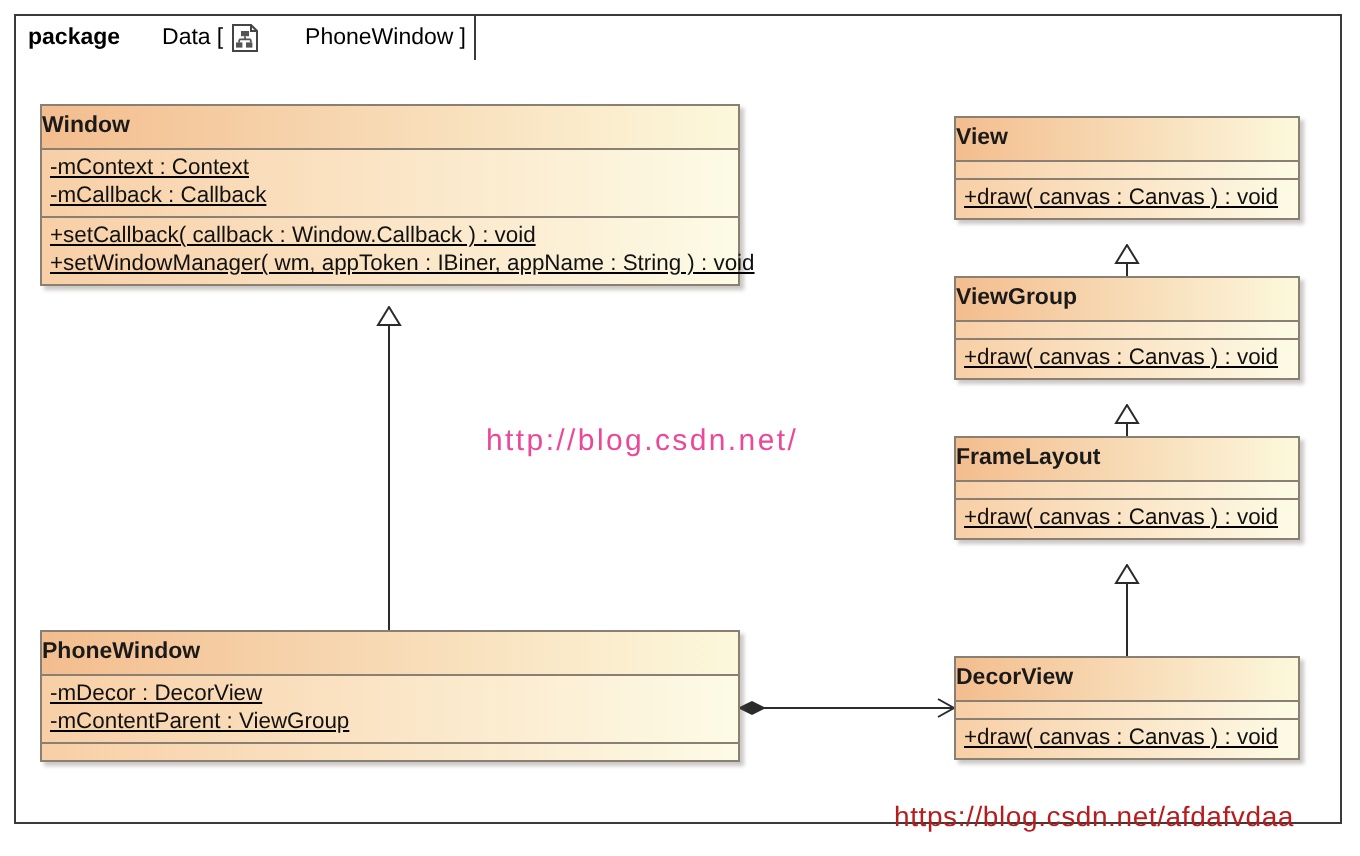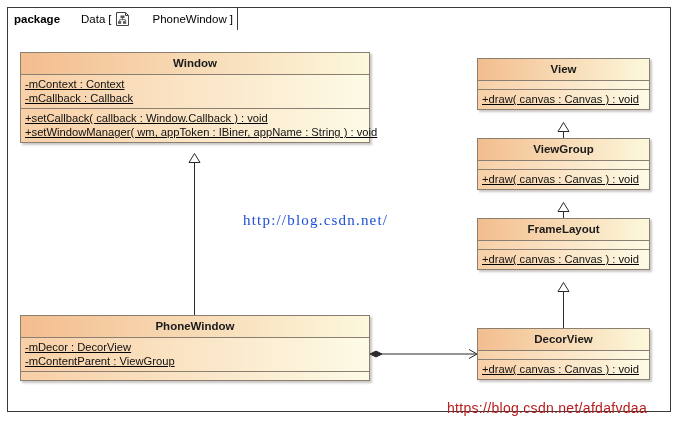--- a/index.html
+++ b/index.html
@@ -19,40 +19,40 @@
   .pkg-kw{font-weight:bold;font-size:11.5px;color:#000;}
   .pkg-name{font-size:11.5px;color:#000;margin-left:21px;}
   .pkg-br{font-size:11.5px;color:#000;margin-left:3px;}
   .pkg-icon{width:13px;height:14px;margin:0 3px 0 4px;display:block;}
 
   
   .cls{position:absolute;box-sizing:border-box;
        border:1px solid #8a7f73;
        box-shadow:2px 2px 2px rgba(90,80,70,0.32);
        background:linear-gradient(to right,#f6c79a 0%,#fbf6d8 100%);}
-  .cls-title{height:21px;line-height:21px;text-align:center;
+  .cls-title{height:21px;line-height:21px;text-align:left;
              font-weight:bold;font-size:11.5px;color:#1a1a1a;
              border-bottom:1px solid #8a7f73;
              background:linear-gradient(to right,#f3bd8e 0%,#fcf8dc 100%);}
   .cls-sec{border-bottom:1px solid #8a7f73;padding:2px 4px 3px 4px;
            background:linear-gradient(to right,#f8cfa6 0%,#fdfbe6 100%);text-decoration:underline;}
   .cls-sec:last-child{border-bottom:none;}
   .cls-sec.empty{padding:0;height:8px;}
   .cls-line{font-size:11.2px;line-height:14px;color:#111;white-space:nowrap;}
 
   
   .vline{position:absolute;background:#2b2b2b;width:1px;}
   .tri-wrap{position:absolute;}
   .tri-wrap svg{display:block;}
 
   .assoc-svg{position:absolute;}
 
   
-  .wm{position:absolute;color:#1d4ed8;white-space:nowrap;
-      font-family:Liberation Serif, serif;}
+  .wm{position:absolute;color:#ec4899;white-space:nowrap;
+      font-family:Liberation Sans, sans-serif;}
   .wm-main{left:243px;top:212px;font-size:15px;letter-spacing:1.2px;}
   .wm-sub{left:447px;top:400px;font-size:14px;color:#b91c1c;
           font-family:"Liberation Sans","DejaVu Sans",sans-serif;letter-spacing:0.3px;}
 </style>
 </head>
 <body>
 
 <div id="canvas">
 
   <div class="pkg-frame"></div>

